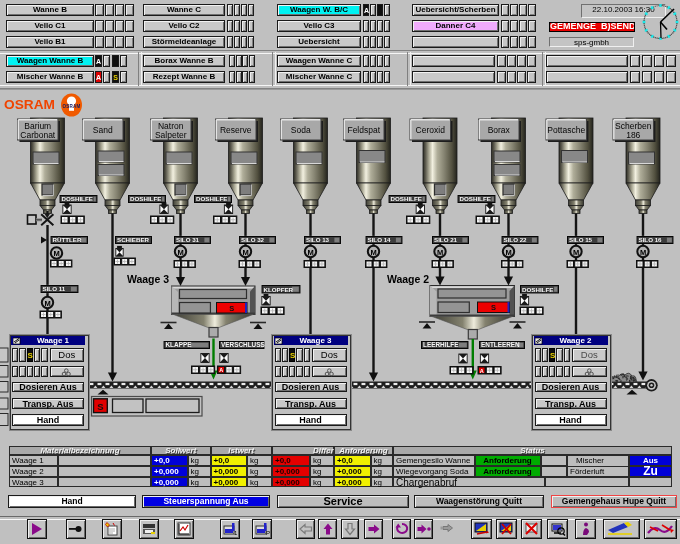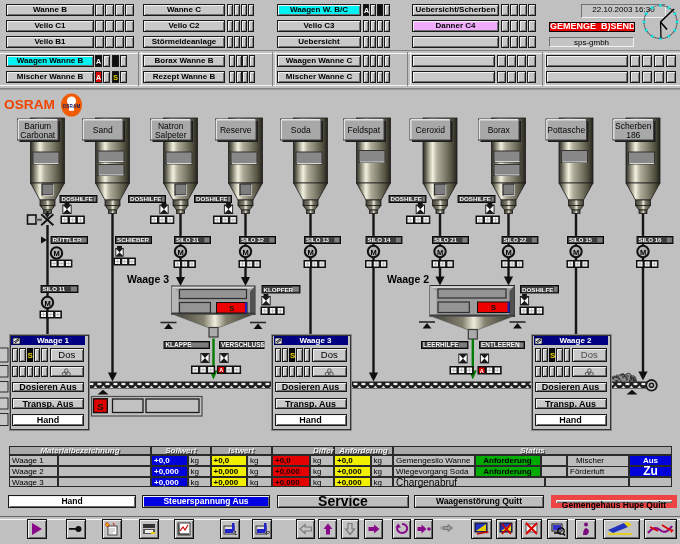--- a/index.html
+++ b/index.html
@@ -1122,23 +1122,23 @@
 <div class="cell abs" style="left:247px;top:476.6px;width:25px;height:10.899999999999977px;background:#bdbdbd;color:#000;text-align:left;font-size:8px;line-height:9.899999999999977px;padding-left:2px;">kg</div>
 <div class="cell abs" style="left:272px;top:476.6px;width:38px;height:10.899999999999977px;background:#e40000;color:#1a0000;text-align:left;font-size:8px;line-height:9.899999999999977px;font-weight:bold;padding-left:2px;">+0,000</div>
 <div class="cell abs" style="left:310px;top:476.6px;width:24px;height:10.899999999999977px;background:#bdbdbd;color:#000;text-align:left;font-size:8px;line-height:9.899999999999977px;padding-left:2px;">kg</div>
 <div class="cell abs" style="left:334px;top:476.6px;width:36.5px;height:10.899999999999977px;background:#f0f000;color:#000;text-align:left;font-size:8px;line-height:9.899999999999977px;font-weight:bold;padding-left:2px;">+0,000</div>
 <div class="cell abs" style="left:370.5px;top:476.6px;width:22.5px;height:10.899999999999977px;background:#bdbdbd;color:#000;text-align:left;font-size:8px;line-height:9.899999999999977px;padding-left:2px;">kg</div>
 <div class="cell abs" style="left:393px;top:476.6px;width:152px;height:10.899999999999977px;background:#bdbdbd;color:#000;text-align:left;font-size:10px;line-height:9.899999999999977px;padding-left:2px;">Chargenabruf</div>
 <div class="cell abs" style="left:545px;top:476.6px;width:84px;height:10.899999999999977px;background:#bdbdbd;color:#000;text-align:left;font-size:8px;line-height:9.899999999999977px;padding-left:2px;"></div>
 <div class="cell abs" style="left:629px;top:476.6px;width:43px;height:10.899999999999977px;background:#bdbdbd;color:#000;text-align:left;font-size:8px;line-height:9.899999999999977px;padding-left:2px;"></div>
 <div class="abs" style="left:8px;top:495px;width:128px;height:12.5px;background:#fff;color:#000;border:1px solid #1a1a1a;box-shadow:inset 1px 1px 0 #f0f0f0,inset -1px -1px 0 #6a6a6a;font-size:8.5px;font-weight:bold;text-align:center;line-height:11px;box-sizing:border-box;">Hand</div>
 <div class="abs" style="left:142px;top:495px;width:128px;height:12.5px;background:#0000e4;color:#fff;border:1px solid #1a1a1a;box-shadow:inset 1px 1px 0 #f0f0f0,inset -1px -1px 0 #6a6a6a;font-size:8.5px;font-weight:bold;text-align:center;line-height:11px;box-sizing:border-box;">Steuerspannung Aus</div>
-<div class="abs" style="left:277px;top:495px;width:132px;height:12.5px;background:#bdbdbd;color:#000;border:1px solid #1a1a1a;box-shadow:inset 1px 1px 0 #f0f0f0,inset -1px -1px 0 #6a6a6a;font-size:14px;font-weight:bold;text-align:center;line-height:11px;box-sizing:border-box;">Service</div>
+<div class="abs" style="left:277px;top:495px;width:132px;height:12.5px;background:#bdbdbd;color:#000;border:1px solid #1a1a1a;box-shadow:inset 1px 1px 0 #f0f0f0,inset -1px -1px 0 #6a6a6a;font-size:11px;font-weight:bold;text-align:center;line-height:11px;box-sizing:border-box;">Service</div>
 <div class="abs" style="left:414px;top:495px;width:130px;height:12.5px;background:#bdbdbd;color:#000;border:1px solid #1a1a1a;box-shadow:inset 1px 1px 0 #f0f0f0,inset -1px -1px 0 #6a6a6a;font-size:8.5px;font-weight:bold;text-align:center;line-height:11px;box-sizing:border-box;">Waagenstörung Quitt</div>
-<div class="abs" style="left:551px;top:495px;width:126px;height:12.5px;background:#bdbdbd;color:#000;border:5px solid #ef4444;box-shadow:inset 1px 1px 0 #f0f0f0,inset -1px -1px 0 #6a6a6a;font-size:8.5px;font-weight:bold;text-align:center;line-height:11px;box-sizing:border-box;">Gemengehaus Hupe Quitt</div>
+<div class="abs" style="left:551px;top:495px;width:126px;height:12.5px;background:#bdbdbd;color:#000;border:1px solid #ef4444;box-shadow:inset 1px 1px 0 #f0f0f0,inset -1px -1px 0 #6a6a6a;font-size:8.5px;font-weight:bold;text-align:center;line-height:11px;box-sizing:border-box;">Gemengehaus Hupe Quitt</div>
 <div class="abs" style="left:0px;top:515.5px;width:680px;height:0px;border-top:1px solid #6a6a6a;border-bottom:1px solid #f8f8f8;height:2px;"></div>
 <div class="abs" style="left:27px;top:519px;width:20px;height:20px;background:#c3c3c3;border:1px solid #111;box-shadow:inset 1px 1px 0 #f0f0f0,inset -1px -1px 0 #6a6a6a;box-sizing:border-box;text-align:center;"><svg width="16" height="16" style="margin-top:1px" viewBox="0 0 16 16">
       <polygon points="3,2 3,14 13,8" fill="#8a0b8a"></polygon>
     </svg></div>
 <div class="abs" style="left:66px;top:519px;width:20px;height:20px;background:#c3c3c3;border:1px solid #111;box-shadow:inset 1px 1px 0 #f0f0f0,inset -1px -1px 0 #6a6a6a;box-sizing:border-box;text-align:center;"><svg width="16" height="16" style="margin-top:1px" viewBox="0 0 16 16">
       <circle cx="10.5" cy="8" r="3" fill="#111"></circle>
       <rect x="1" y="7" width="8" height="1.8" fill="#111"></rect>
     </svg></div>
 <div class="abs" style="left:102px;top:519px;width:20px;height:20px;background:#c3c3c3;border:1px solid #111;box-shadow:inset 1px 1px 0 #f0f0f0,inset -1px -1px 0 #6a6a6a;box-sizing:border-box;text-align:center;"><svg width="16" height="16" style="margin-top:1px" viewBox="0 0 16 16">
       <rect x="4" y="5" width="9" height="9" fill="#fff" stroke="#444"></rect>

